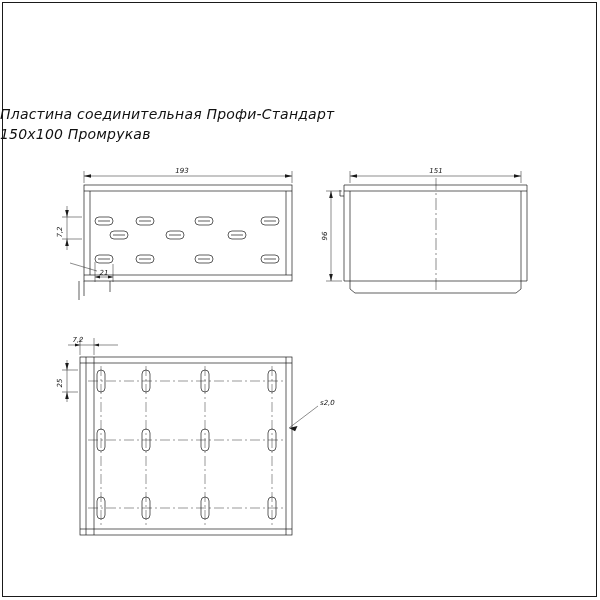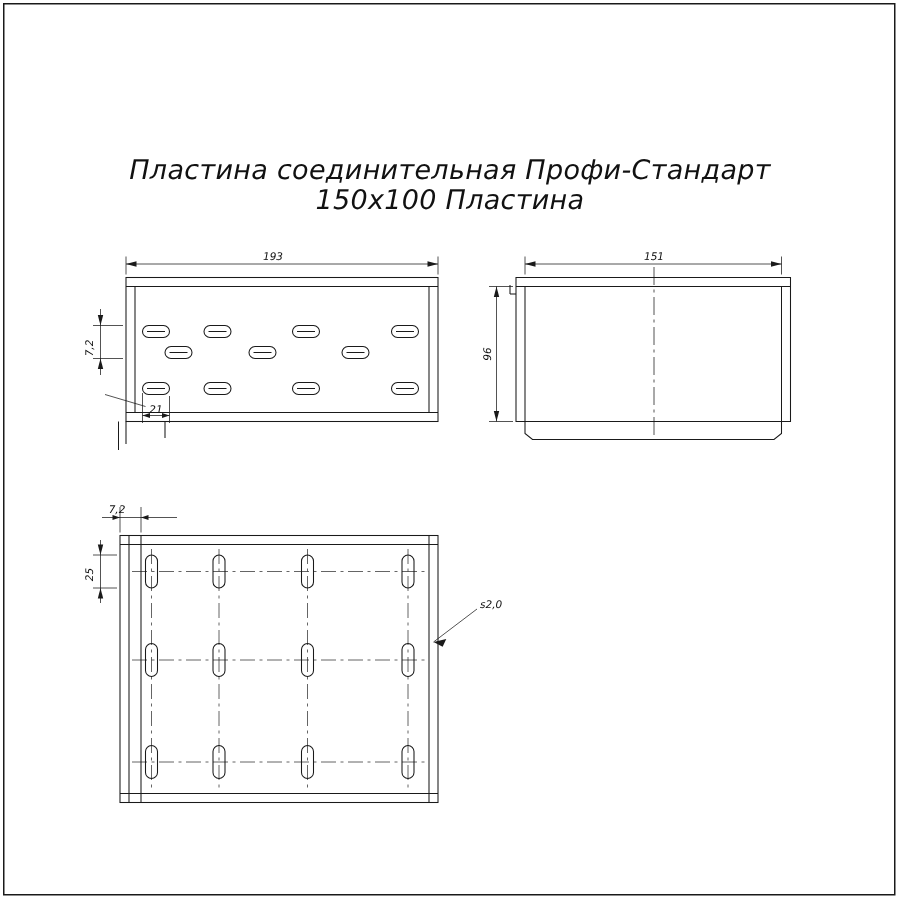--- a/index.html
+++ b/index.html
@@ -22,24 +22,23 @@
     width: 595px;
     height: 595px;
     border: 1px solid #1a1a1a;
     box-sizing: border-box;
   }
   #title {
     position: absolute;
     left: 0;
     top: 104px;
     width: 600px;
-    text-align: center;
     font-family: "DejaVu Sans", sans-serif;
     font-style: italic;
-    font-size: 18px;
+    font-size: 14px;
     line-height: 20px;
     color: #111111;
     letter-spacing: 0.2px;
   }
   #title .line2 {
     display: block;
   }
   svg.draw {
     position: absolute;
     left: 0;
@@ -56,21 +55,21 @@
 </style>
 </head>
 <body>
 
 <div id="page">
 
   <div id="frame"></div>
 
   <div id="title">
     <span>Пластина соединительная Профи-Стандарт</span>
-    <span class="line2">150х100 Пластина</span>
+    <span class="line2">150х100 Промрукав</span>
   </div>
 
   <svg class="draw" viewBox="0 0 600 600">
     <g stroke="#1a1a1a" fill="none" stroke-width="0.7" stroke-linecap="butt">
 
       <g>
 
         <rect x="84" y="185" width="208" height="96"></rect>
 
         <line x1="84" y1="191" x2="292" y2="191"></line>

